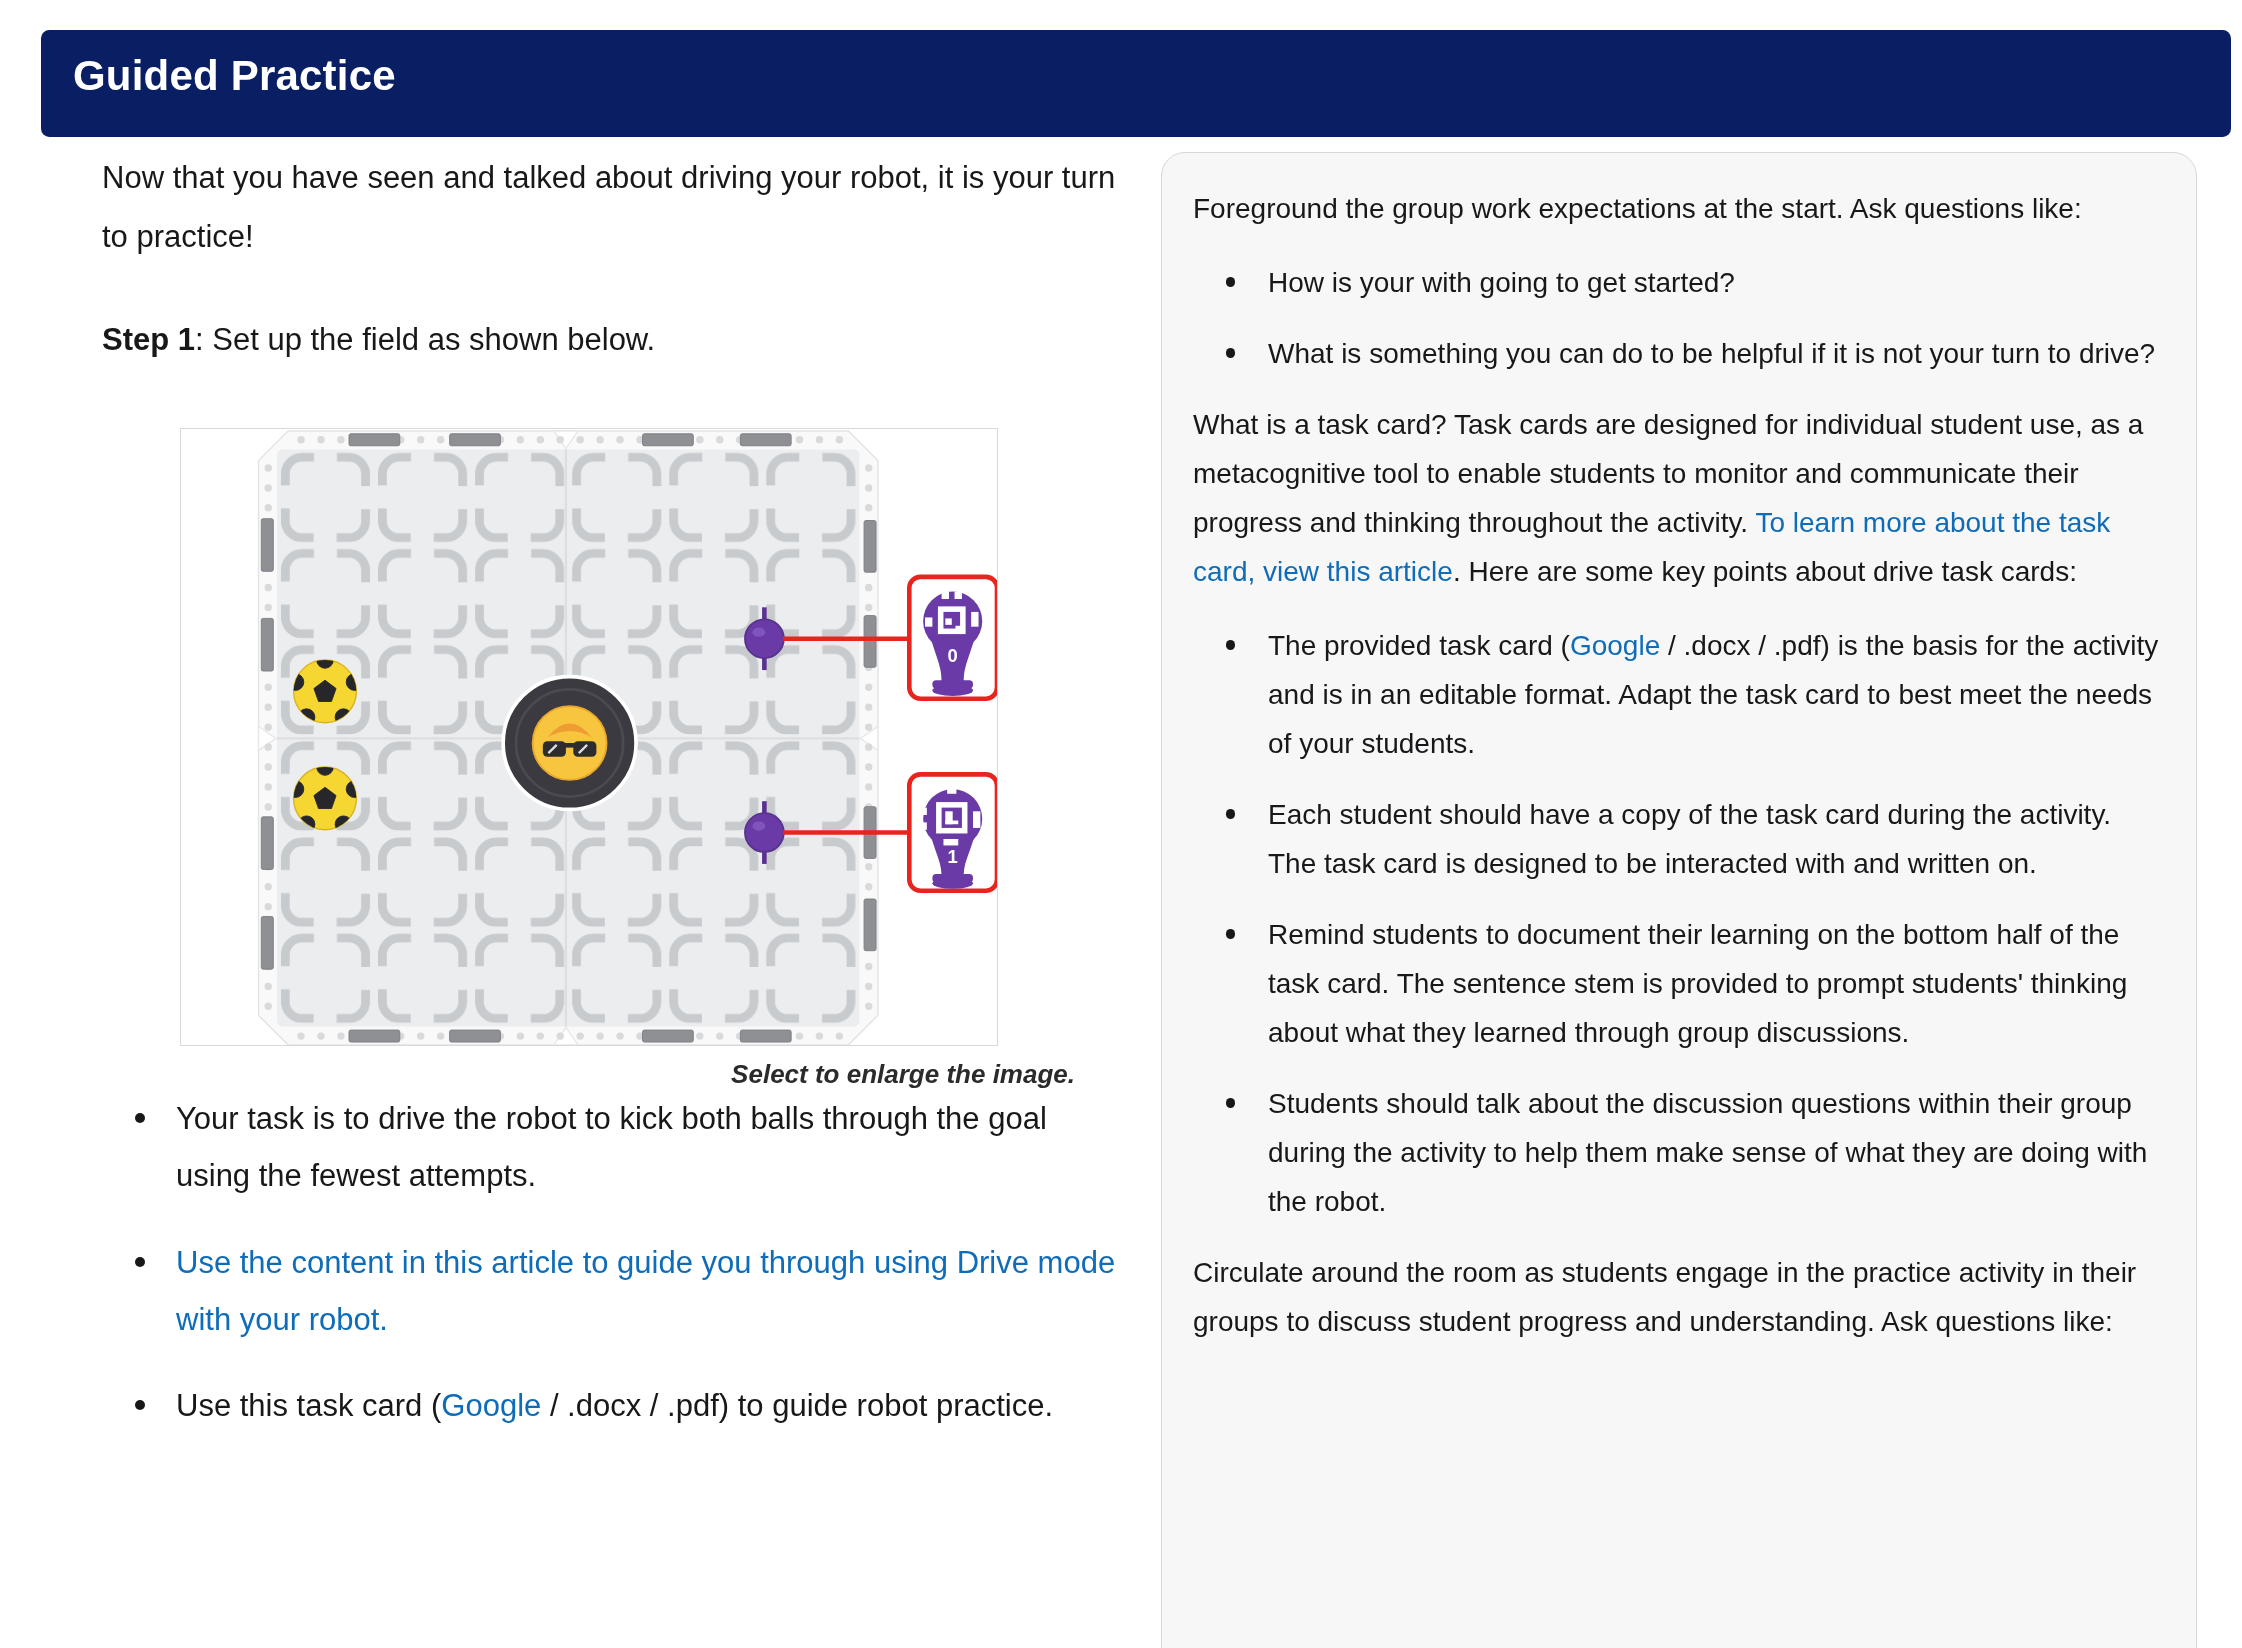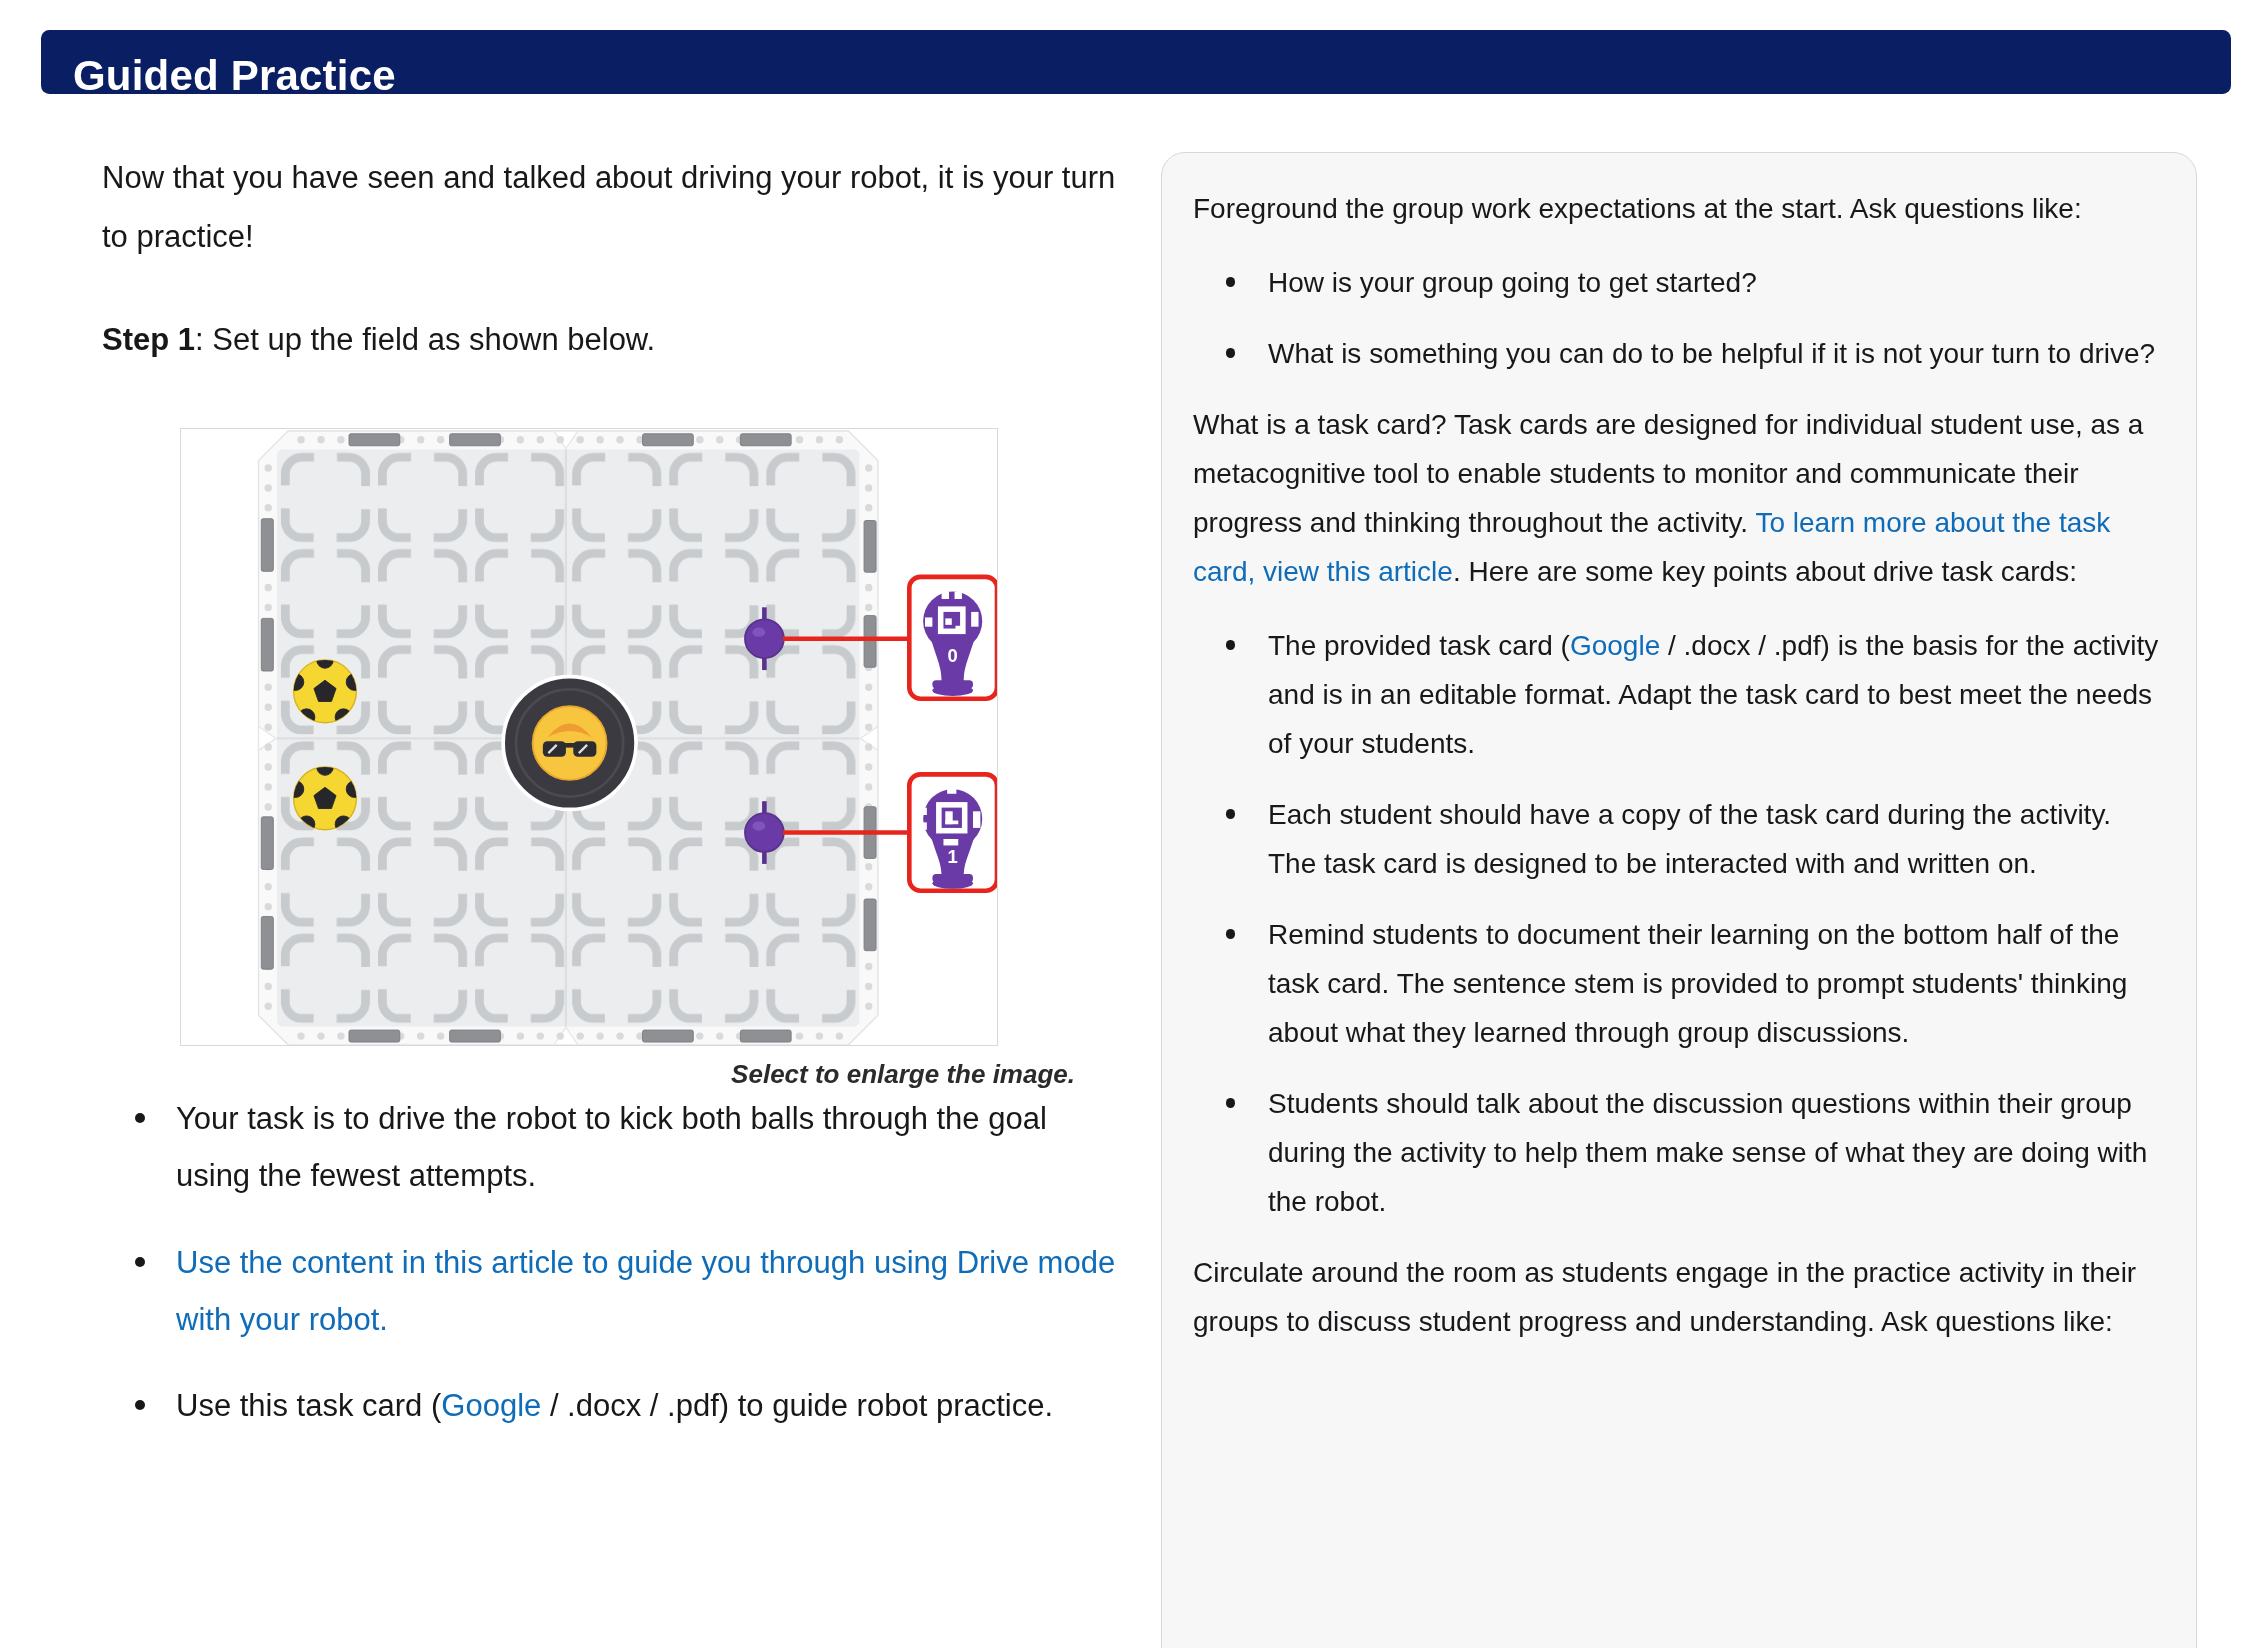--- a/index.html
+++ b/index.html
@@ -3,21 +3,21 @@
 <meta charset="utf-8">
 <style>
   html,body{margin:0;padding:0;}
   body{
     width:2243px;height:1648px;position:relative;overflow:hidden;
     background:#ffffff;
     font-family:"Liberation Sans", sans-serif;
     color:#18181a;
   }
   .header-bar{
-    position:absolute;left:41px;top:30px;width:2190px;height:64px;
+    position:absolute;left:41px;top:30px;width:2190px;height:107px;
     background:#0a1f63;border-radius:8.3px;
   }
   .header-bar h1{
     margin:0;padding:0 0 0 32px;line-height:91px;
     font-size:42px;font-weight:600;color:#ffffff;letter-spacing:0.2px;
   }
   
   .left-col{position:absolute;left:66px;top:148px;width:1020px;margin-left:36px;}
   .left-col p{margin:0;font-size:31px;line-height:59px;}
   .left-col .intro{margin-bottom:44px;}
@@ -229,21 +229,21 @@
   <ul class="big-list">
     <li><span>Your task is to drive the robot to kick both balls through the goal using the fewest attempts.</span></li>
     <li><a class="link">Use the content in this article to guide you through using Drive mode with your robot.</a></li>
     <li><span>Use this task card (</span><a class="link">Google</a><span> / .docx / .pdf) to guide robot practice.</span></li>
   </ul>
 </div>
 
 <div class="right-panel">
   <p><span class="italic">Foreground the group work expectations at the start.</span><span> Ask questions like:</span></p>
   <ul class="small-list">
-    <li><span>How is your group going to get started?</span></li>
+    <li><span>How is your with going to get started?</span></li>
     <li><span>What is something you can do to be helpful if it is not your turn to drive?</span></li>
   </ul>
   <p><span class="italic">What is a task card?</span><span>  Task cards are designed for individual student use, as a metacognitive tool to enable students to monitor and communicate their progress and thinking throughout the activity. </span><a class="link">To learn more about the task card, view this article</a><span>. Here are some key points about drive task cards:</span></p>
   <ul class="small-list">
     <li><span>The provided task card (</span><a class="link">Google</a><span> / .docx / .pdf) is the basis for the activity and is in an editable format. Adapt the task card to best meet the needs of your students.</span></li>
     <li><span>Each student should have a copy of the task card during the activity. The task card is designed to be interacted with and written on.</span></li>
     <li><span>Remind students to document their learning on the bottom half of the task card. The sentence stem is provided to prompt students' thinking about what they learned through group discussions.</span></li>
     <li><span>Students should talk about the discussion questions within their group during the activity to help them make sense of what they are doing with the robot.</span></li>
   </ul>
   <p><span class="italic">Circulate around the room as students engage in the practice activity in their groups to discuss student progress and understanding.</span><span> Ask questions like:</span></p>

